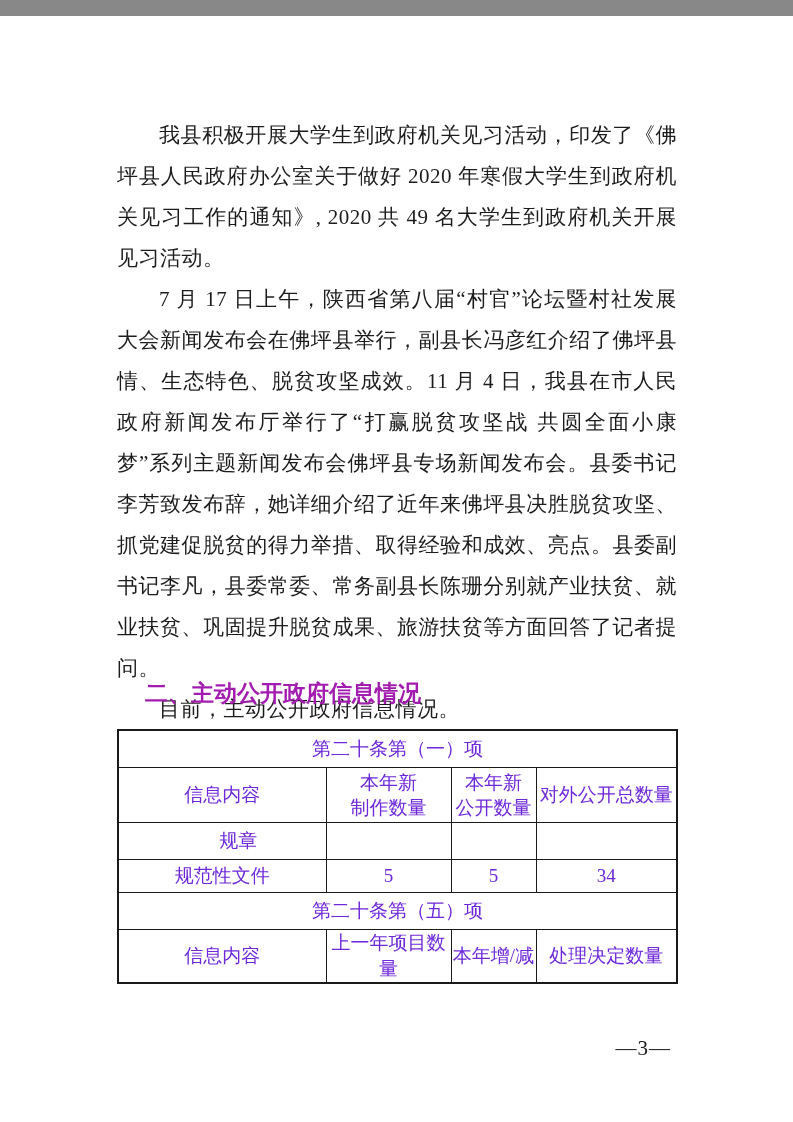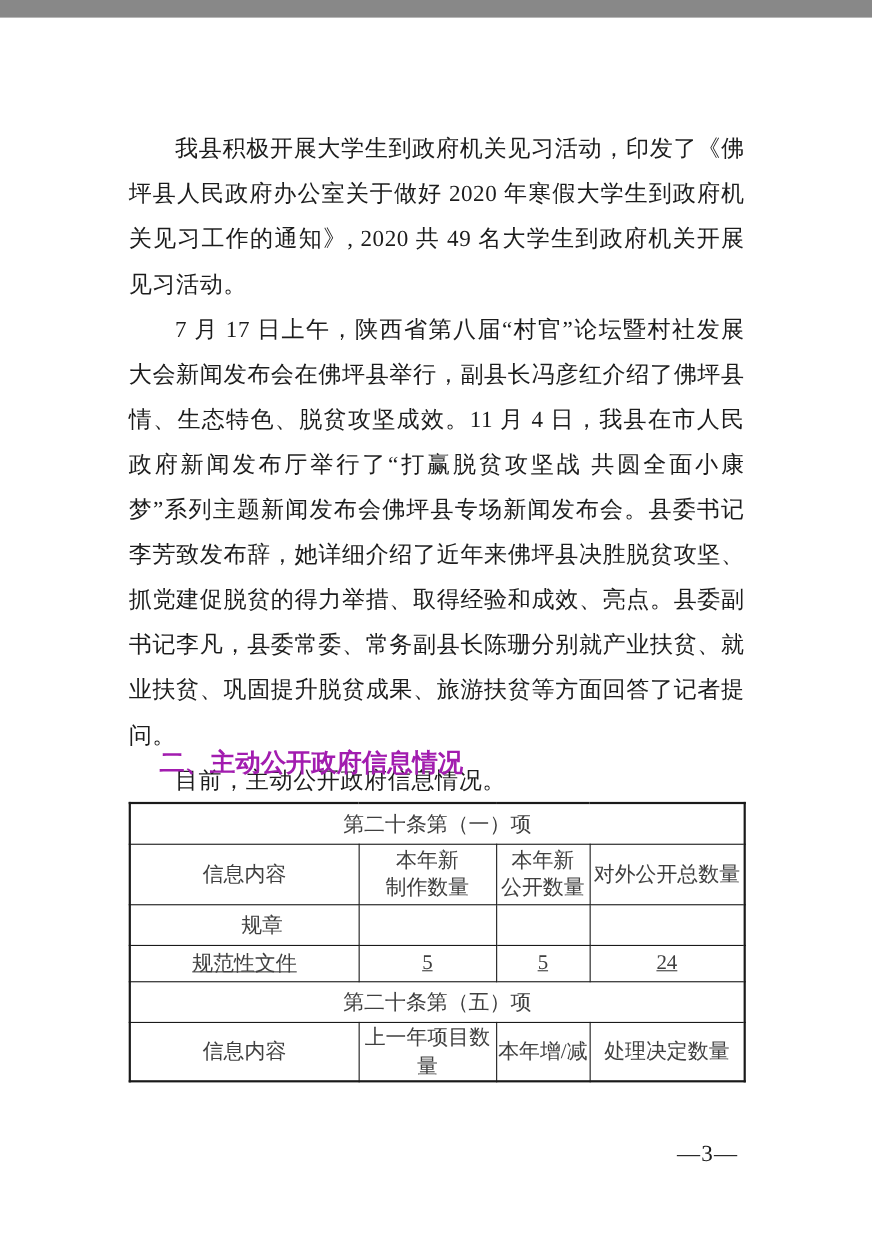--- a/index.html
+++ b/index.html
@@ -45,21 +45,21 @@
     color: #a21caf;
   }
   table.info-table {
     position: absolute;
     left: 117px;
     top: 713px;
     width: 559px;
     border-collapse: collapse;
     table-layout: fixed;
     font-size: 19px;
-    color: #404040;
+    color: #6d28d9;
     border-radius: 22px;
   }
   table.info-table col.c1 { width: 208px; }
   table.info-table col.c2 { width: 125px; }
   table.info-table col.c3 { width: 85px;  }
   table.info-table col.c4 { width: 141px; }
   table.info-table td {
     border: 1.5px solid #1a1a1a;
     padding: 0;
     text-align: center;
@@ -68,21 +68,21 @@
   }
   table.info-table { border: 2.5px solid #1a1a1a; }
   td.section-title { height: 36px; font-size: 19px; }
   tr.hdr1 td { height: 54px; }
   tr.hdr2 td { height: 38px; }
   td.row-label {
     text-align: left;
     padding-left: 9px;
   }
   tr.data-row td { height: 36px; padding-left: 32px; }
-  tr.data-row-sm td { height: 32px; text-decoration: underline; }
+  tr.data-row-sm td { height: 32px; }
   .two-line span { display: block; line-height: 25px; }
   .page-number {
     position: absolute;
     top: 1020px;
     right: 122px;
     font-size: 21px;
     color: #1c1c1c;
     letter-spacing: 1px;
   }
 </style>
@@ -129,21 +129,21 @@
       <tr class="data-row">
         <td class="row-label">规章</td>
         <td></td>
         <td></td>
         <td></td>
       </tr>
       <tr class="data-row-sm">
         <td class="row-label">规范性文件</td>
         <td>5</td>
         <td>5</td>
-        <td>24</td>
+        <td>34</td>
       </tr>
       <tr>
         <td colspan="4" class="section-title">第二十条第（五）项</td>
       </tr>
       <tr class="hdr2">
         <td>信息内容</td>
         <td>上一年项目数量</td>
         <td>本年增/减</td>
         <td>处理决定数量</td>
       </tr>

